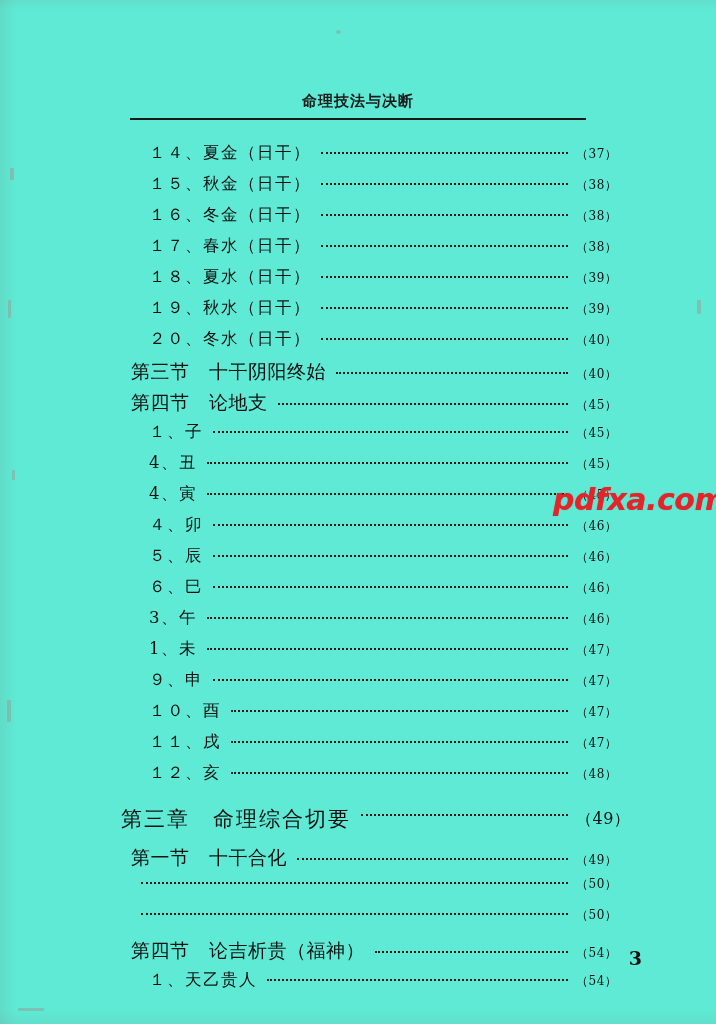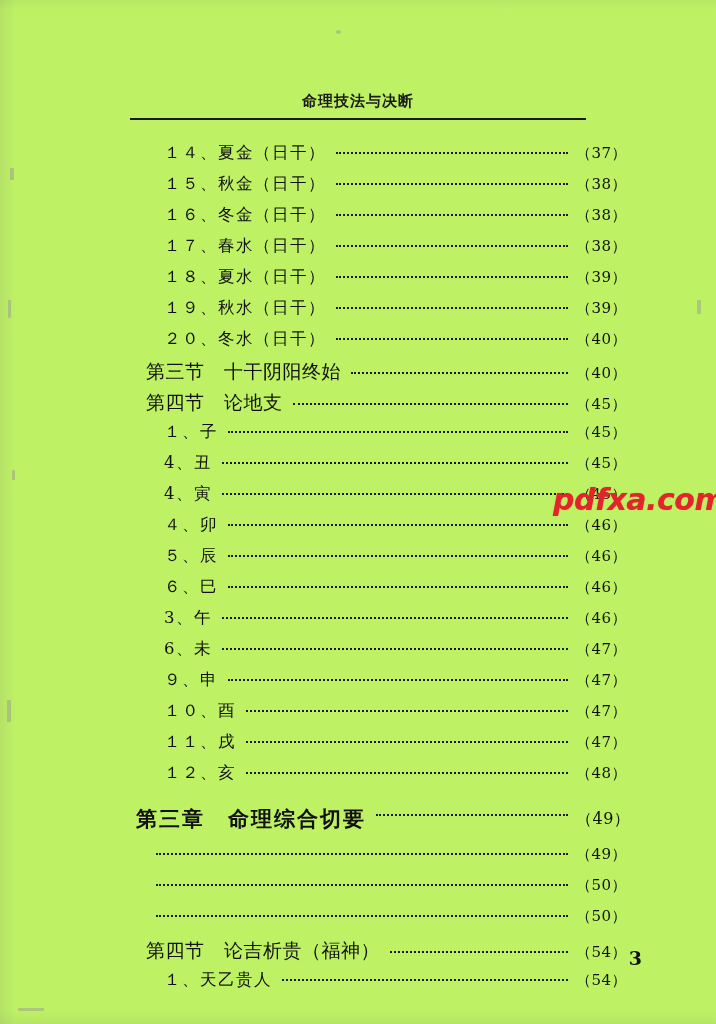--- a/index.html
+++ b/index.html
@@ -4,21 +4,21 @@
 <style>
   html, body {
     margin: 0;
     padding: 0;
     background: #ffffff;
   }
   .page {
     position: relative;
     width: 716px;
     height: 1024px;
-    background: #bef264;
+    background: #5eead4;
     overflow: hidden;
     font-family: "DejaVu Sans", "Liberation Sans", sans-serif;
     color: #111;
   }
   
   .edge-left {
     position: absolute;
     left: 0; top: 0;
     width: 16px; height: 100%;
     background: linear-gradient(to right, rgba(120,120,120,0.13), rgba(255,255,255,0));
@@ -70,21 +70,21 @@
     position: absolute;
     left: 0;
     top: 142px;
     width: 716px;
   }
 
   .toc-row {
     display: flex;
     align-items: baseline;
     height: 31px;
-    padding: 0 76px 0 16px;
+    padding: 0 76px 0 1px;
     box-sizing: border-box;
   }
   .toc-row .indent {
     display: inline-block;
     flex: 0 0 auto;
   }
   .ind-num   { width: 148px; }
   .ind-sec   { width: 130px; }
   .ind-chap  { width: 120px; }
 
@@ -97,38 +97,38 @@
   }
   .label.num {
     font-size: 16.5px;
     letter-spacing: 1.5px;
   }
   .label.section {
     font-size: 19px;
   }
   .label.chapter {
     font-size: 21px;
-    font-weight: 700;
+    font-weight: 400;
     letter-spacing: 2px;
   }
 
   .dots {
     flex: 1 1 auto;
     margin: 0 8px 0 10px;
     position: relative;
     top: -4px;
     border-bottom: 2.5px dotted #1a1a1a;
     height: 0;
   }
 
   .pageno {
     flex: 0 0 auto;
     width: 64px;
     text-align: left;
-    font-size: 15px;
+    font-size: 12px;
     font-family: "DejaVu Serif", "Liberation Serif", serif;
     letter-spacing: .5px;
     color: #111;
   }
 
   .row-chapter { height: 52px; align-items: center; }
   .row-chapter .pageno { font-size: 16px; }
 
   .folio {
     position: absolute;
@@ -266,21 +266,21 @@
         <span class="pageno">（46）</span>
       </div>
       <div class="toc-row">
         <span class="indent ind-num"></span>
         <span class="label num">3、午</span>
         <span class="dots"></span>
         <span class="pageno">（46）</span>
       </div>
       <div class="toc-row">
         <span class="indent ind-num"></span>
-        <span class="label num">6、未</span>
+        <span class="label num">1、未</span>
         <span class="dots"></span>
         <span class="pageno">（47）</span>
       </div>
       <div class="toc-row">
         <span class="indent ind-num"></span>
         <span class="label num">９、申</span>
         <span class="dots"></span>
         <span class="pageno">（47）</span>
       </div>
       <div class="toc-row">
@@ -302,20 +302,21 @@
         <span class="pageno">（48）</span>
       </div>
       <div class="toc-row row-chapter">
         <span class="indent ind-chap"></span>
         <span class="label chapter">第三章　命理综合切要</span>
         <span class="dots"></span>
         <span class="pageno">（49）</span>
       </div>
       <div class="toc-row">
         <span class="indent ind-sec"></span>
+        <span class="label section">第一节　十干合化</span>
         <span class="dots"></span>
         <span class="pageno">（49）</span>
       </div>
       <div class="toc-row">
         <span class="indent ind-sec"></span>
         <span class="dots"></span>
         <span class="pageno">（50）</span>
       </div>
       <div class="toc-row">
         <span class="indent ind-sec"></span>

